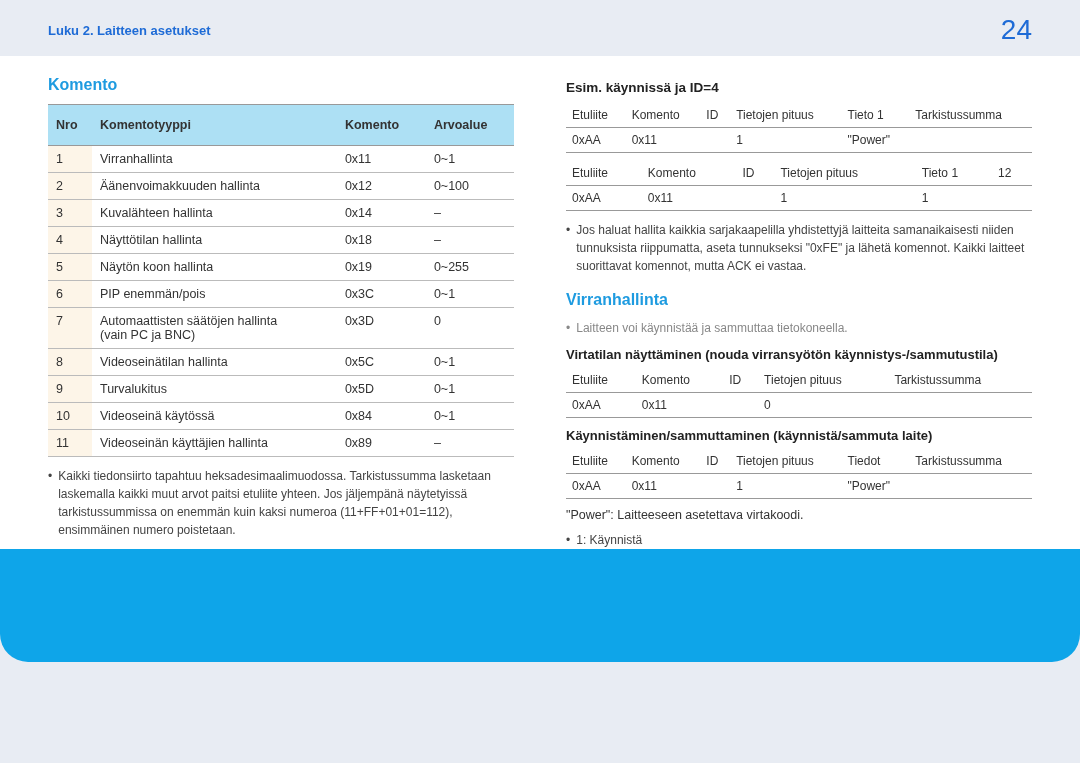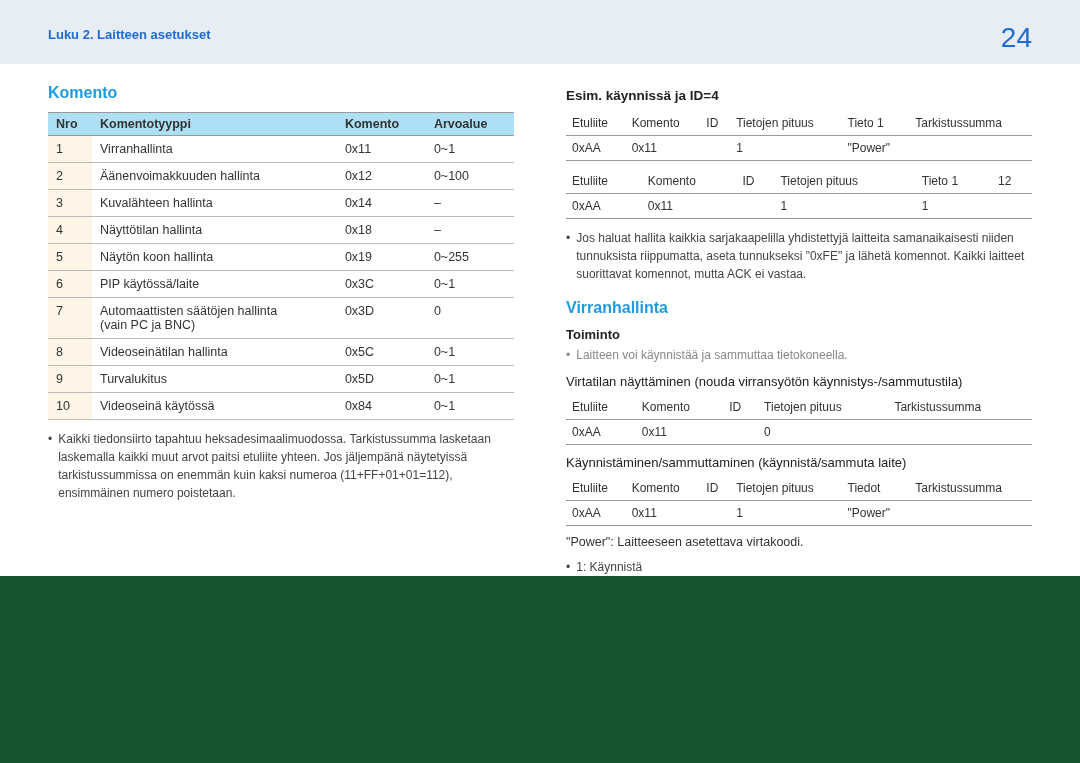--- a/index.html
+++ b/index.html
@@ -5,50 +5,51 @@
   * { box-sizing: border-box; margin: 0; padding: 0; }
   body {
     font-family: "Segoe UI", Arial, sans-serif;
     background: #e8ecf3;
     width: 1080px;
     height: 763px;
     overflow: hidden;
     color: #333;
   }
   .page {
-    background: #14532d;
+    background: #0ea5e9;
     margin: 0;
     width: 1080px;
-    height: 763px;
+    height: 662px;
     position: relative;
+    border-radius: 28px;
   }
   .header-bar {
     display: flex;
     justify-content: space-between;
     align-items: center;
     padding: 14px 48px 10px 48px;
     background: #e8ecf3;
   }
   .chapter-title { color: #1e6bd6; font-size: 13px; font-weight: 600; }
-  .page-num { color: #1e6bd6; font-size: 28px; font-weight: 300; margin-top: 8px; }
+  .page-num { color: #1e6bd6; font-size: 28px; font-weight: 300; }
   .content {
     display: flex;
     padding: 20px 48px 0 48px;
     gap: 52px;
     background: #fff;
   }
   .col { flex: 1; }
   h2.section { color: #1e9be0; font-size: 16px; font-weight: 600; margin-bottom: 10px; }
   h3.sub { color: #222; font-size: 13.5px; font-weight: 600; margin-bottom: 8px; margin-top: 4px; }
   h4.smallsub { color: #222; font-size: 13px; font-weight: 600; margin-bottom: 4px; margin-top: 6px; }
   table { border-collapse: collapse; width: 100%; font-size: 12.5px; }
   .cmd-table th {
     background: #ade0f4;
     text-align: left;
-    padding: 4px 8px;
+    padding: 13px 8px;
     font-weight: 600;
     font-size: 12.5px;
     border-top: 1px solid #999;
     border-bottom: 1px solid #999;
   }
   .cmd-table td {
     padding: 6px 8px;
     border-bottom: 1px solid #bbb;
     vertical-align: top;
   }
@@ -59,21 +60,21 @@
   .mini-table { width: 100%; font-size: 12px; border-collapse: collapse; margin-bottom: 8px; }
   .mini-table td {
     padding: 5px 6px;
     border-bottom: 1px solid #999;
     vertical-align: top;
   }
   .mini-table tr.hdr td { font-weight: 400; color: #333; }
   .mini-table tr.hdr td { border-bottom: 1px solid #999; }
   .gray-note { color: #888; font-size: 12px; }
   .body-text { font-size: 12.5px; color: #333; margin-bottom: 6px; line-height:1.4;}
-  .h3line { font-size: 13px; font-weight: 400; color:#222; margin: 10px 0 6px 0; }
+  .h3line { font-size: 13px; font-weight: 700; color:#222; margin: 10px 0 6px 0; }
 </style>
 </head>
 <body>
 
 <div class="page">
   <div class="header-bar">
     <span class="chapter-title">Luku 2. Laitteen asetukset</span>
     <span class="page-num">24</span>
   </div>
 
@@ -116,21 +117,21 @@
               <td>–</td>
             </tr>
           <tr>
               <td>5</td>
               <td>Näytön koon hallinta</td>
               <td>0x19</td>
               <td>0~255</td>
             </tr>
           <tr>
               <td>6</td>
-              <td>PIP käytössä/laite</td>
+              <td>PIP enemmän/pois</td>
               <td>0x3C</td>
               <td>0~1</td>
             </tr>
           <tr>
               <td>7</td>
               <td style="white-space:pre-line">Automaattisten säätöjen hallinta
 (vain PC ja BNC)</td>
               <td>0x3D</td>
               <td>0</td>
             </tr>
@@ -145,20 +146,26 @@
               <td>Turvalukitus</td>
               <td>0x5D</td>
               <td>0~1</td>
             </tr>
           <tr>
               <td>10</td>
               <td>Videoseinä käytössä</td>
               <td>0x84</td>
               <td>0~1</td>
             </tr>
+          <tr>
+              <td>11</td>
+              <td>Videoseinän käyttäjien hallinta</td>
+              <td>0x89</td>
+              <td>–</td>
+            </tr>
         </tbody>
       </table>
       <div class="note-block">
         <div class="bullet">
             <span>Kaikki tiedonsiirto tapahtuu heksadesimaalimuodossa. Tarkistussumma lasketaan laskemalla kaikki muut arvot paitsi etuliite yhteen. Jos jäljempänä näytetyissä tarkistussummissa on enemmän kuin kaksi numeroa (11+FF+01+01=112), ensimmäinen numero poistetaan.</span>
           </div>
       </div>
     </div>
 
     <div class="col">
@@ -206,21 +213,20 @@
       </tbody>
         </table>
 
       <div class="note-block">
         <div class="bullet">
             <span>Jos haluat hallita kaikkia sarjakaapelilla yhdistettyjä laitteita samanaikaisesti niiden tunnuksista riippumatta, aseta tunnukseksi "0xFE" ja lähetä komennot. Kaikki laitteet suorittavat komennot, mutta ACK ei vastaa.</span>
           </div>
       </div>
 
       <h2 class="section" style="margin-top:16px">Virranhallinta</h2>
-      <h4 class="smallsub">Toiminto</h4>
       <div class="note-block" style="margin-top:0">
         <div class="bullet gray-note">
             <span>Laitteen voi käynnistää ja sammuttaa tietokoneella.</span>
           </div>
       </div>
 
       <div class="h3line">Virtatilan näyttäminen (nouda virransyötön käynnistys-/sammutustila)</div>
       <table class="mini-table">
         <tbody>
             <tr class="hdr">

